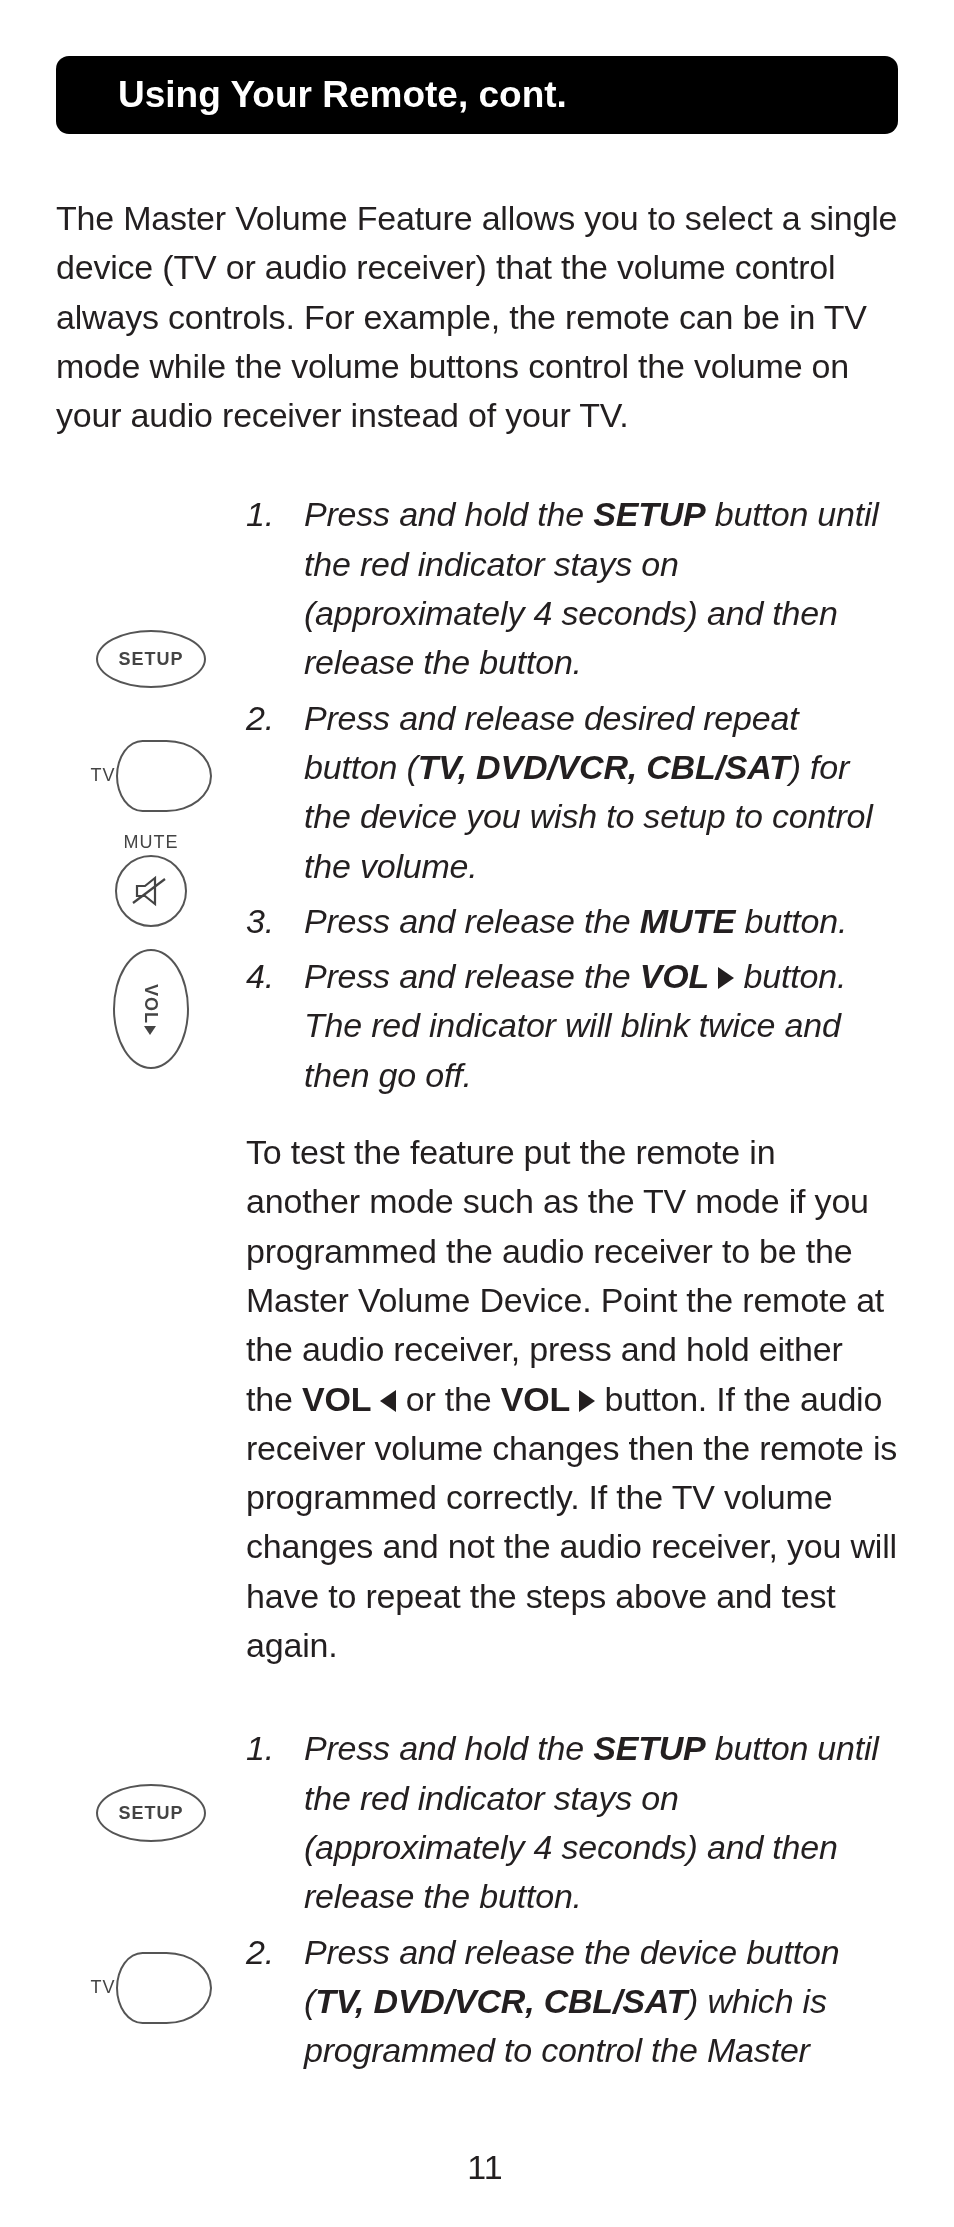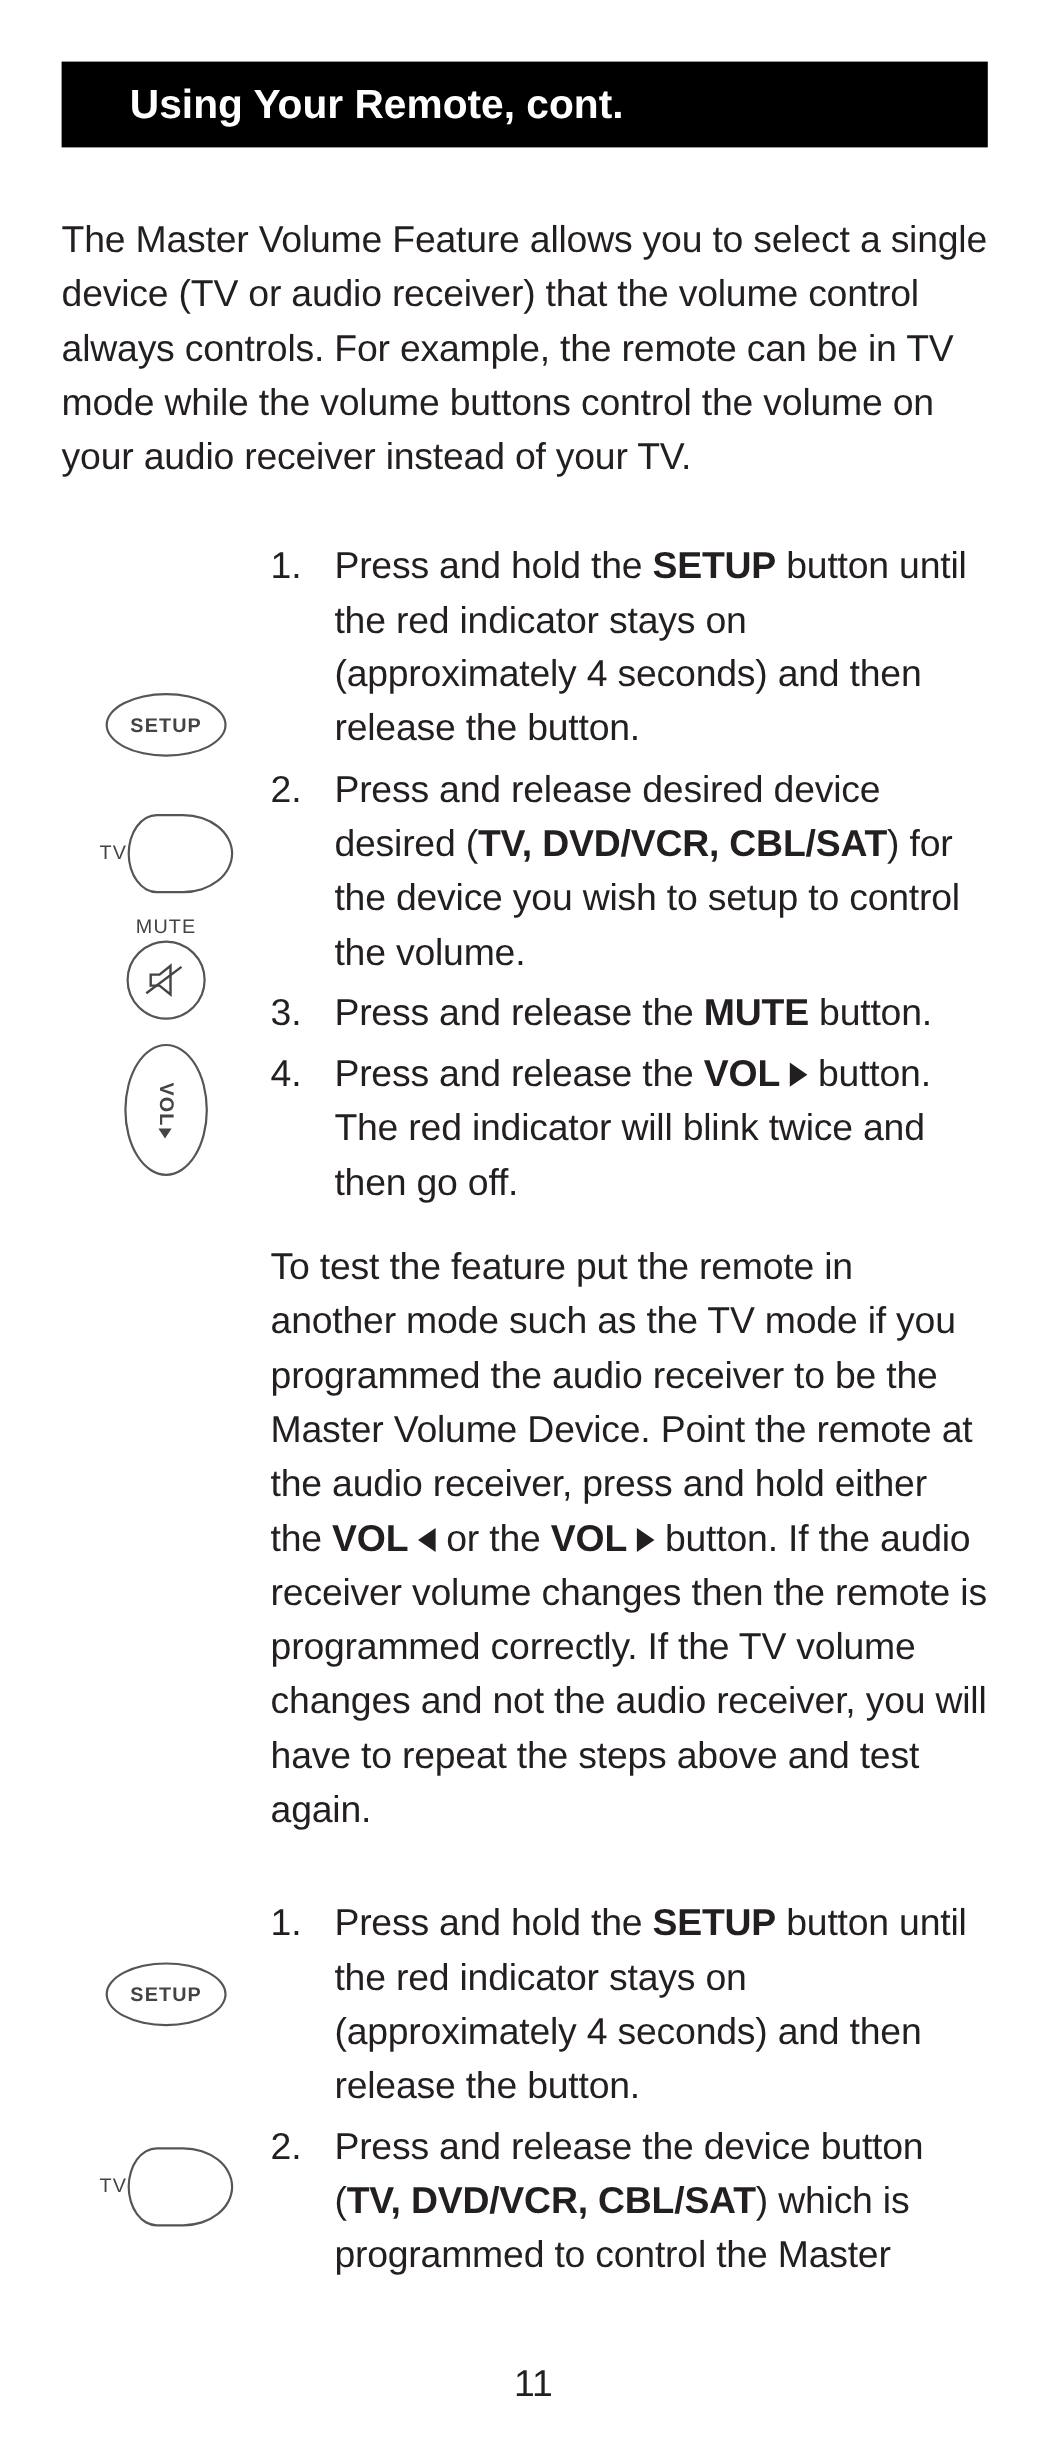--- a/index.html
+++ b/index.html
@@ -11,21 +11,21 @@
     color: #231f20;
     position: relative;
   }
   .page { padding: 56px 56px 0 56px; }
   .header-bar {
     background: #000;
     color: #fff;
     font-weight: 600;
     font-size: 37px;
     padding: 18px 0 18px 62px;
-    border-radius: 0;
+    border-radius: 13px;
   }
   .section-title {
     font-weight: 700;
     font-size: 44px;
     margin-top: 95px;
     letter-spacing: -0.5px;
   }
   .intro-para {
     font-size: 34px;
     line-height: 1.45;
@@ -54,20 +54,21 @@
     counter-reset: step;
   }
   ol.steps > li {
     counter-increment: step;
     font-size: 34px;
     line-height: 1.45;
     padding-left: 58px;
     position: relative;
     margin-bottom: 6px;
     letter-spacing: -0.2px;
+    font-style: italic;
   }
   ol.steps > li::before {
     content: counter(step) ".";
     position: absolute;
     left: 0;
     top: 0;
   }
   .body-para {
     font-size: 34px;
     line-height: 1.45;
@@ -172,21 +173,21 @@
         </span>
       </div>
     </div>
 
     <div class="text-col">
       <ol class="steps">
         <li>
           <span>Press and hold the </span><span class="bold">SETUP</span><span> button until the red indicator stays on (approximately 4 seconds) and then release the button.</span>
         </li>
         <li>
-          <span>Press and release desired device desired (</span><span class="bold">TV, DVD/VCR, CBL/SAT</span><span>) for the device you wish to setup to control the volume.</span>
+          <span>Press and release desired repeat button (</span><span class="bold">TV, DVD/VCR, CBL/SAT</span><span>) for the device you wish to setup to control the volume.</span>
         </li>
         <li>
           <span>Press and release the </span><span class="bold">MUTE</span><span> button.</span>
         </li>
         <li>
           <span>Press and release the </span><span class="bold">VOL</span><span>&nbsp;</span><span class="tri tri-right"></span><span> button. The red indicator will blink twice and then go off.</span>
         </li>
       </ol>
       <p class="body-para">
         <span>To test the feature put the remote in another mode such as the TV mode if you programmed the audio receiver to be the Master Volume Device. Point the remote at the audio receiver, press and hold either the </span><span class="bold">VOL</span><span>&nbsp;</span><span class="tri tri-left"></span><span> or the </span><span class="bold">VOL</span><span>&nbsp;</span><span class="tri tri-right"></span><span> button. If the audio receiver volume changes then the remote is programmed correctly. If the TV volume changes and not the audio receiver, you will have to repeat the steps above and test again.</span>

